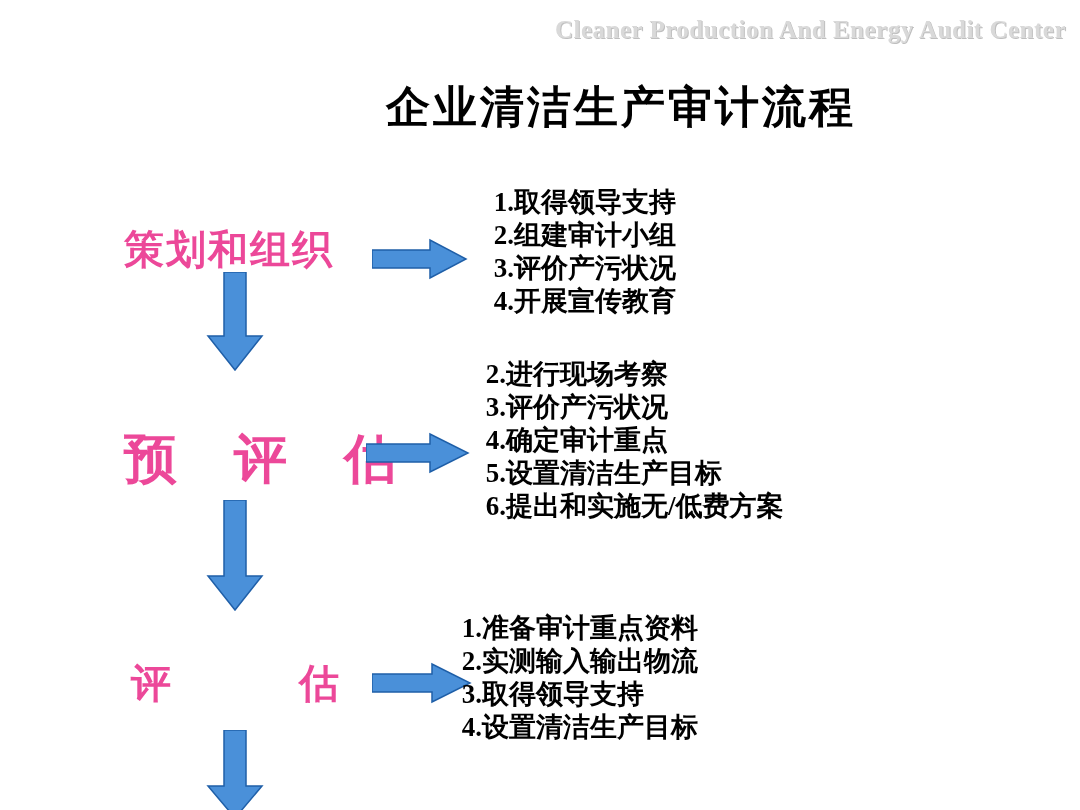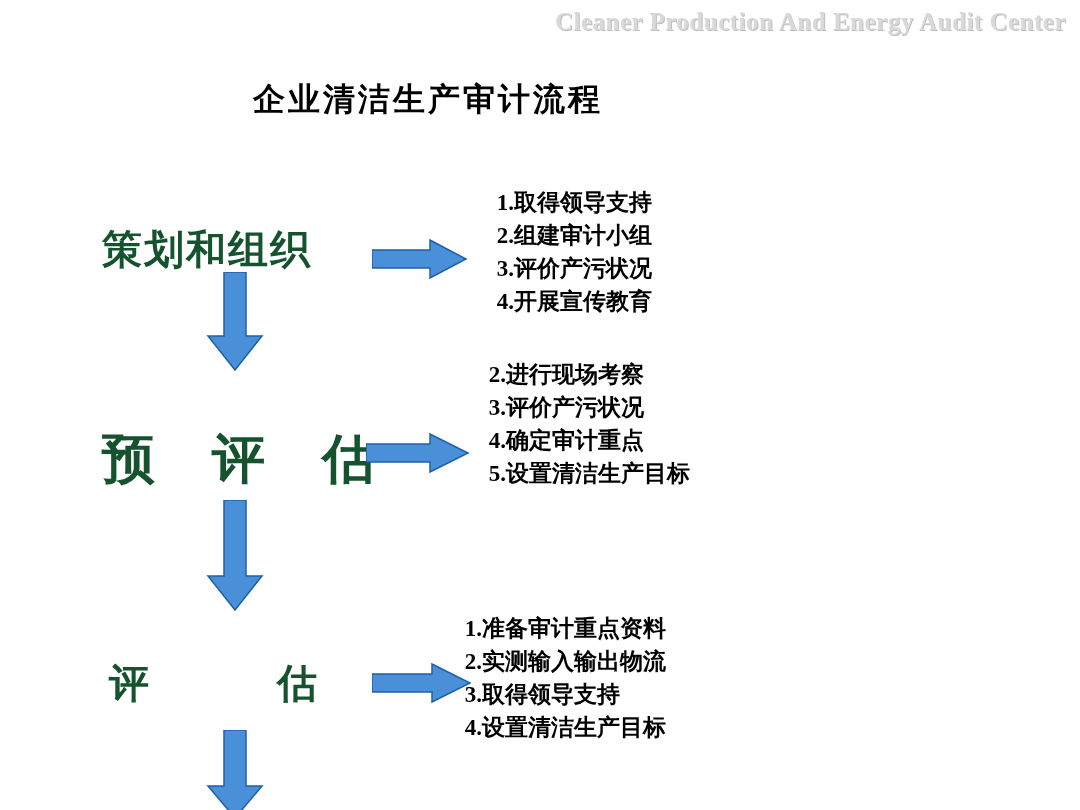--- a/index.html
+++ b/index.html
@@ -17,48 +17,49 @@
   .header-banner {
     position: absolute;
     top: 0;
     left: 0;
     width: 1080px;
     height: 38px;
   }
   .header-title {
     position: absolute;
     right: 14px;
-    top: 8px;
+    top: 16px;
     font-family: "Liberation Serif", serif;
     font-size: 25px;
     font-weight: bold;
     color: #d9d9d9;
     letter-spacing: 0.5px;
     text-shadow: 1px 1px 0 #bfbfbf;
     white-space: nowrap;
   }
   .page-title {
     position: absolute;
     top: 78px;
     left: 0;
     width: 856px;
-    text-align: center;
+    text-align: right;
     font-family: "Liberation Serif", serif;
-    font-size: 32px;
+    font-size: 44px;
     font-weight: bold;
     color: #000000;
     letter-spacing: 3px;
   }
   
   .stage-label {
     position: absolute;
     font-family: "Liberation Serif", serif;
     font-weight: bold;
-    color: #14532d;
+    color: #ec4899;
     white-space: nowrap;
+    margin-left: 22px;
   }
   #stage-0 {
     left: 102px;
     top: 222px;
     font-size: 40px;
     letter-spacing: 2px;
   }
   #stage-1 {
     left: 102px;
     top: 424px;
@@ -68,21 +69,21 @@
   #stage-2 {
     left: 109px;
     top: 656px;
     font-size: 40px;
     letter-spacing: 2px;
   }
   
   .item-list {
     position: absolute;
     font-family: "Liberation Serif", serif;
-    font-size: 23px;
+    font-size: 27px;
     font-weight: bold;
     color: #000000;
     line-height: 33px;
     white-space: nowrap;
   }
   .item-row {
     display: block;
   }
   .item-num {
     display: inline-block;
@@ -165,20 +166,21 @@
   <span class="item-row"><span class="item-num">2.</span><span>组建审计小组</span></span>
   <span class="item-row"><span class="item-num">3.</span><span>评价产污状况</span></span>
   <span class="item-row"><span class="item-num">4.</span><span>开展宣传教育</span></span>
 </div>
 
 <div class="item-list" id="list-1">
   <span class="item-row"><span class="item-num">2.</span><span>进行现场考察</span></span>
   <span class="item-row"><span class="item-num">3.</span><span>评价产污状况</span></span>
   <span class="item-row"><span class="item-num">4.</span><span>确定审计重点</span></span>
   <span class="item-row"><span class="item-num">5.</span><span>设置清洁生产目标</span></span>
+  <span class="item-row"><span class="item-num">6.</span><span>提出和实施无/低费方案</span></span>
 </div>
 
 <div class="item-list" id="list-2">
   <span class="item-row"><span class="item-num">1.</span><span>准备审计重点资料</span></span>
   <span class="item-row"><span class="item-num">2.</span><span>实测输入输出物流</span></span>
   <span class="item-row"><span class="item-num">3.</span><span>取得领导支持</span></span>
   <span class="item-row"><span class="item-num">4.</span><span>设置清洁生产目标</span></span>
 </div>
 
 </body></html>

